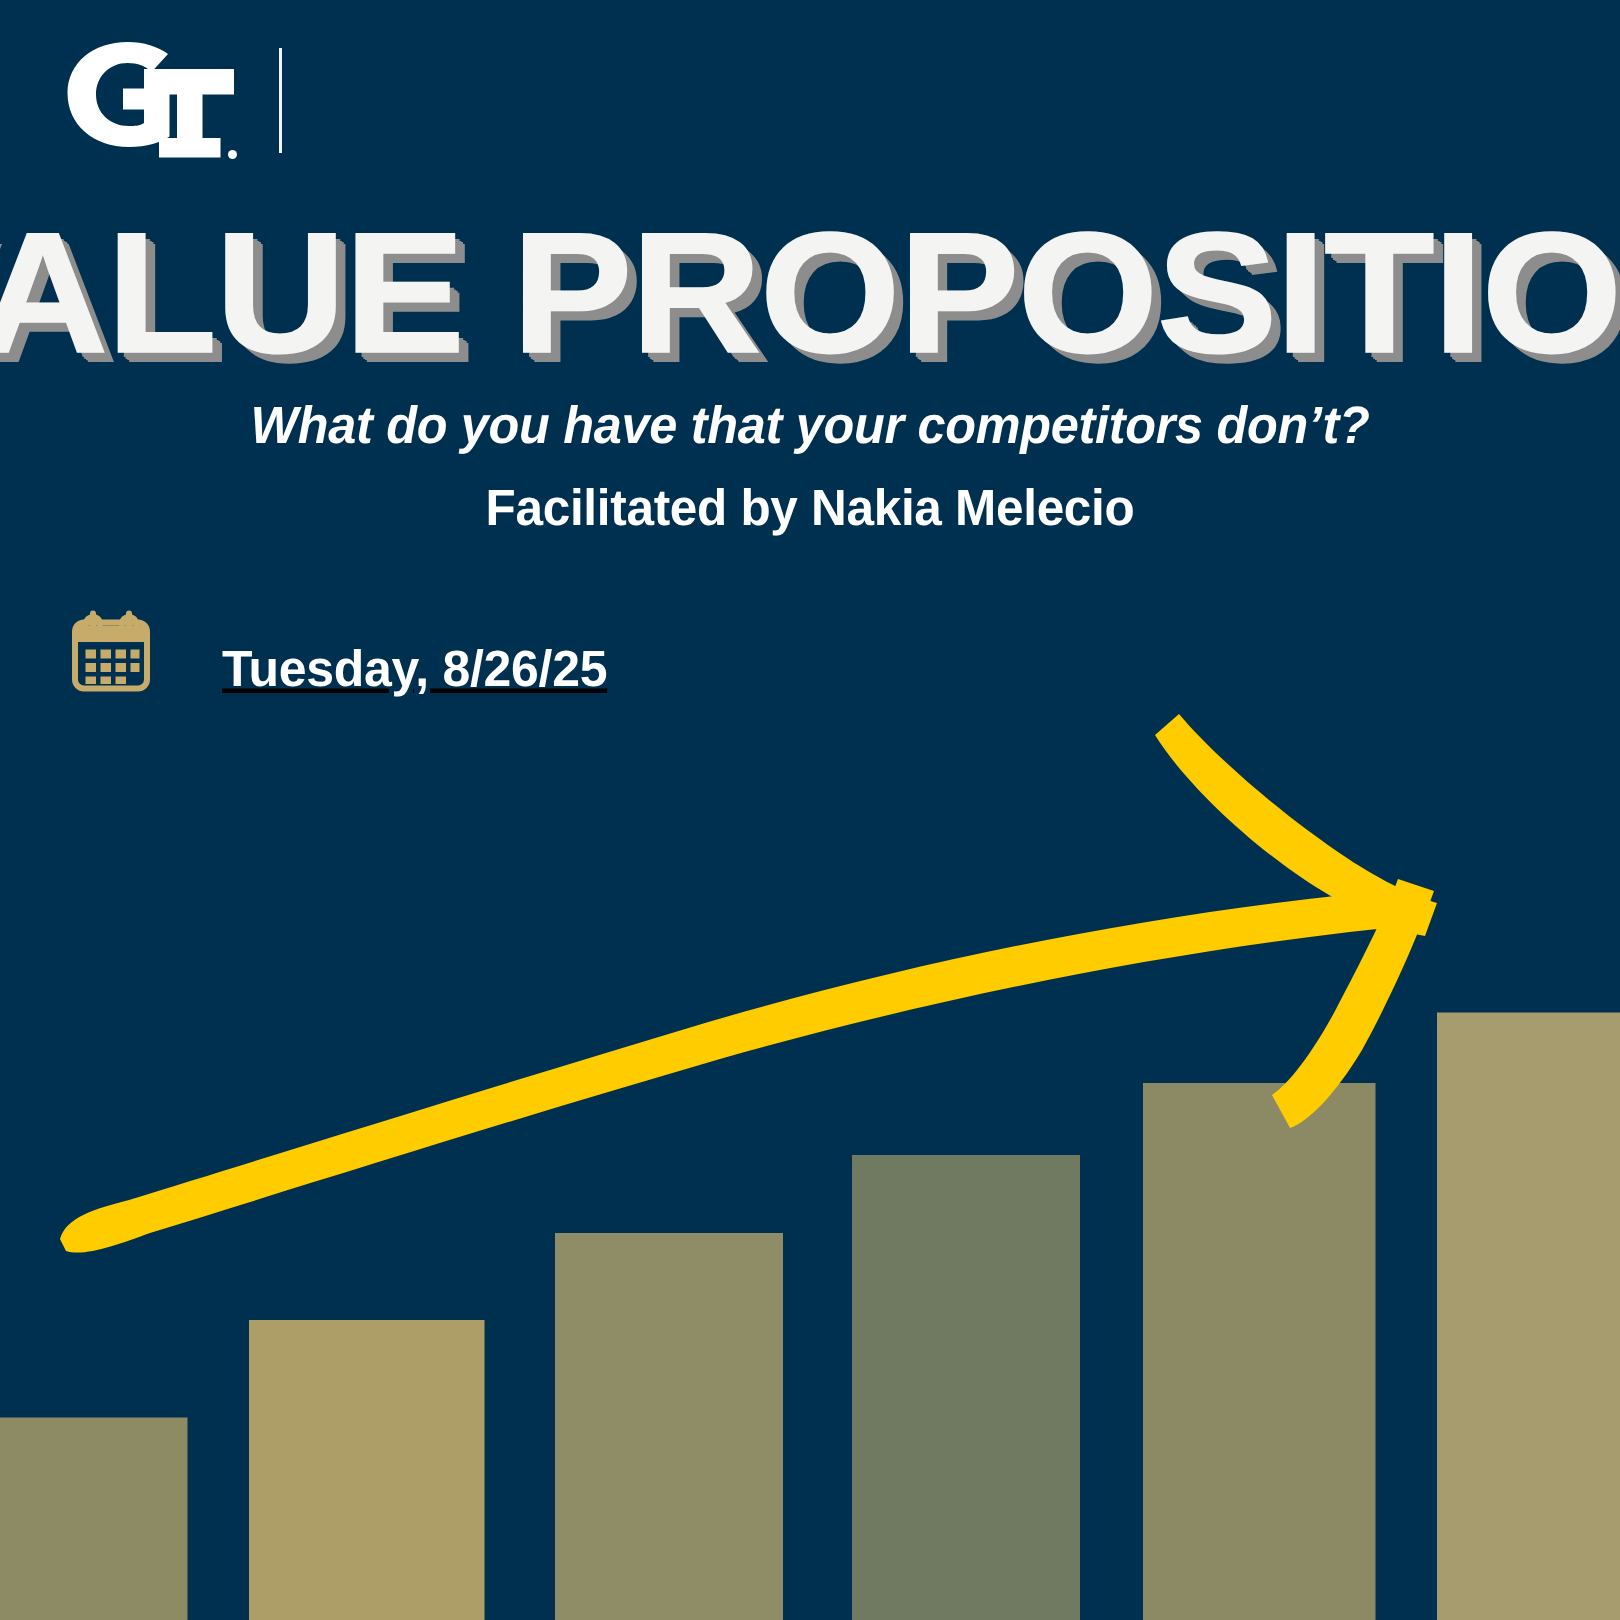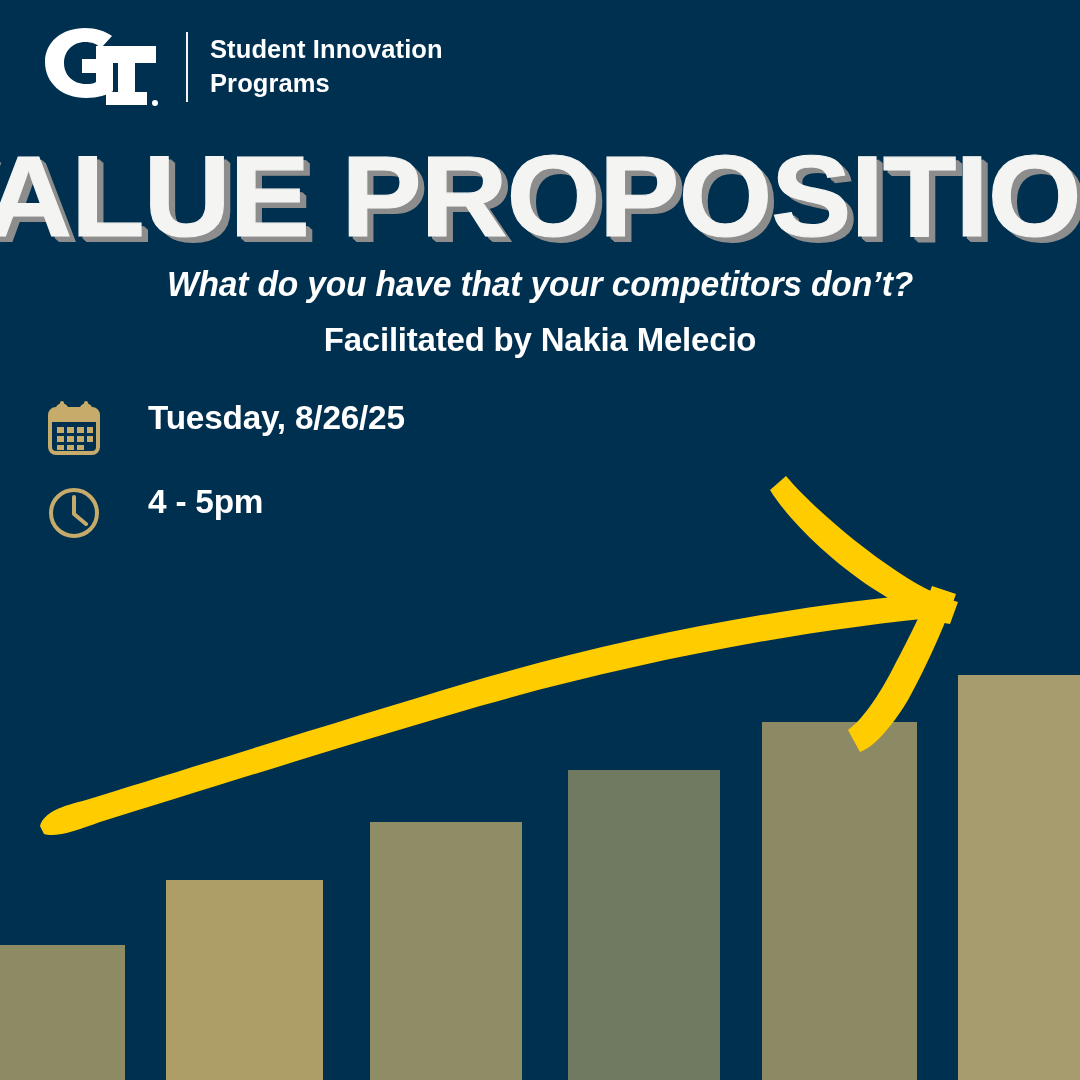--- a/index.html
+++ b/index.html
@@ -122,23 +122,24 @@
   }
 
   
   #details {
     position: absolute;
     left: 43px;
     top: 398px;
   }
   .detail-row {
     display: flex;
-    align-items: flex-start;
+    align-items: flex-end;
     height: 68px;
     margin-bottom: 16px;
+    text-decoration: underline;
   }
   .detail-icon {
     width: 62px;
     min-width: 62px;
     height: 62px;
     display: flex;
     align-items: center;
     justify-content: center;
   }
   .detail-text {
@@ -215,22 +216,20 @@
 
         <rect fill="#ffffff" x="58" y="20" width="60" height="17"></rect>
 
         <rect fill="#ffffff" x="80" y="20" width="17" height="55"></rect>
 
         <rect fill="#ffffff" x="68" y="66" width="41" height="13"></rect>
 
         <circle cx="117" cy="77" r="3" fill="#ffffff"></circle>
       </svg>
       <div id="logo-rule"></div>
-      <div id="logo-words">Student Innovation
-Programs</div>
     </div>
 
     <div id="title-wrap">
       <div id="title">VALUE PROPOSITION</div>
     </div>
 
     <div id="subtitle">What do you have that your competitors don’t?</div>
     <div id="facilitator">Facilitated by Nakia Melecio</div>
 
     <div id="details">
@@ -255,26 +254,17 @@
                 <rect x="42" y="36" width="6" height="6"></rect>
               <rect x="12" y="45" width="7" height="5"></rect>
                 <rect x="22" y="45" width="7" height="5"></rect>
               <rect x="32" y="45" width="7" height="5"></rect>
             </g>
           </svg>
         </span>
         <span class="detail-text">Tuesday, 8/26/25</span>
       </div>
 
-      <div class="detail-row">
-        <span class="detail-icon">
-          <svg width="58" height="58" viewBox="0 0 58 58">
-            <circle cx="29" cy="29" r="23" fill="none" stroke="#c6ab6a" stroke-width="4"></circle>
-            <path d="M29 13 L29 30 L41 40" fill="none" stroke="#c6ab6a" stroke-width="4" stroke-linecap="round" stroke-linejoin="round"></path>
-          </svg>
-        </span>
-        <span class="detail-text">4 - 5pm</span>
-      </div>
 
 
     </div>
   </div>
 </div>
 
 </body></html>

